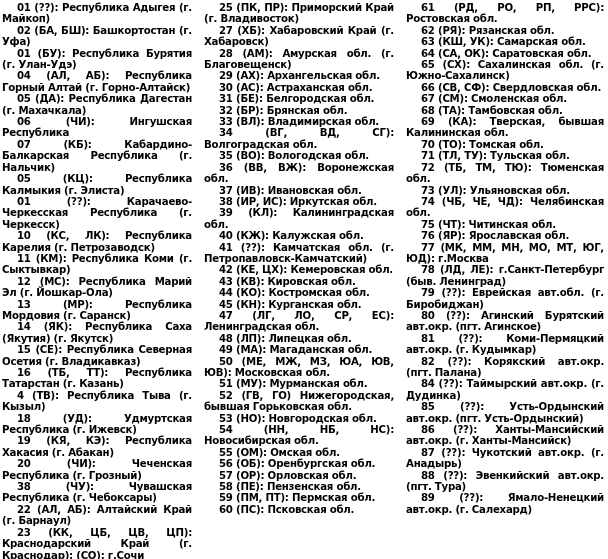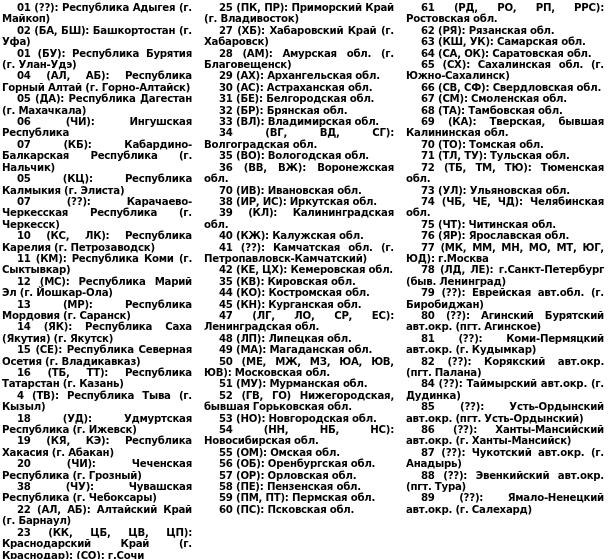--- a/index.html
+++ b/index.html
@@ -46,21 +46,21 @@
 <div class="doc">
   <div class="col">
       <p class="entry">01 (??): Республика Адыгея (г. Майкоп)</p>
       <p class="entry">02 (БА, БШ): Башкортостан (г. Уфа)</p>
       <p class="entry">01 (БУ): Республика Бурятия (г. Улан-Удэ)</p>
       <p class="entry">04 (АЛ, АБ): Республика Горный Алтай (г. Горно-Алтайск)</p>
       <p class="entry">05 (ДА): Республика Дагестан (г. Махачкала)</p>
       <p class="entry">06 (ЧИ): Ингушская Республика</p>
       <p class="entry">07 (КБ): Кабардино-Балкарская Республика (г. Нальчик)</p>
       <p class="entry">05 (КЦ): Республика Калмыкия (г. Элиста)</p>
-      <p class="entry">07 (??): Карачаево-Черкесская Республика (г. Черкесск)</p>
+      <p class="entry">01 (??): Карачаево-Черкесская Республика (г. Черкесск)</p>
       <p class="entry">10 (КС, ЛК): Республика Карелия (г. Петрозаводск)</p>
       <p class="entry">11 (КМ): Республика Коми (г. Сыктывкар)</p>
       <p class="entry">12 (МС): Республика Марий Эл (г. Йошкар-Ола)</p>
       <p class="entry">13 (МР): Республика Мордовия (г. Саранск)</p>
       <p class="entry">14 (ЯК): Республика Саха (Якутия) (г. Якутск)</p>
       <p class="entry">15 (СЕ): Республика Северная Осетия (г. Владикавказ)</p>
       <p class="entry">16 (ТБ, ТТ): Республика Татарстан (г. Казань)</p>
       <p class="entry">4 (ТВ): Республика Тыва (г. Кызыл)</p>
       <p class="entry">18 (УД): Удмуртская Республика (г. Ижевск)</p>
       <p class="entry">19 (КЯ, КЭ): Республика Хакасия (г. Абакан)</p>
@@ -74,27 +74,27 @@
       <p class="entry">27 (ХБ): Хабаровский Край (г. Хабаровск)</p>
       <p class="entry">28 (АМ): Амурская обл. (г. Благовещенск)</p>
       <p class="entry">29 (АХ): Архангельская обл.</p>
       <p class="entry">30 (АС): Астраханская обл.</p>
       <p class="entry">31 (БЕ): Белгородская обл.</p>
       <p class="entry">32 (БР): Брянская обл.</p>
       <p class="entry">33 (ВЛ): Владимирская обл.</p>
       <p class="entry">34 (ВГ, ВД, СГ): Волгоградская обл.</p>
       <p class="entry">35 (ВО): Вологодская обл.</p>
       <p class="entry">36 (ВВ, ВЖ): Воронежская обл.</p>
-      <p class="entry">70 (ИВ): Ивановская обл.</p>
+      <p class="entry">37 (ИВ): Ивановская обл.</p>
       <p class="entry">38 (ИР, ИС): Иркутская обл.</p>
       <p class="entry">39 (КЛ): Калининградская обл.</p>
       <p class="entry">40 (КЖ): Калужская обл.</p>
       <p class="entry">41 (??): Камчатская обл. (г. Петропавловск-Камчатский)</p>
       <p class="entry">42 (КЕ, ЦХ): Кемеровская обл.</p>
-      <p class="entry">35 (КВ): Кировская обл.</p>
+      <p class="entry">43 (КВ): Кировская обл.</p>
       <p class="entry">44 (КО): Костромская обл.</p>
       <p class="entry">45 (КН): Курганская обл.</p>
       <p class="entry">47 (ЛГ, ЛО, СР, ЕС): Ленинградская обл.</p>
       <p class="entry">48 (ЛП): Липецкая обл.</p>
       <p class="entry">49 (МА): Магаданская обл.</p>
       <p class="entry">50 (МЕ, МЖ, МЗ, ЮА, ЮВ, ЮВ): Московская обл.</p>
       <p class="entry">51 (МУ): Мурманская обл.</p>
       <p class="entry">52 (ГВ, ГО) Нижегородская, бывшая Горьковская обл.</p>
       <p class="entry">53 (НО): Новгородская обл.</p>
       <p class="entry">54 (НН, НБ, НС): Новосибирская обл.</p>

